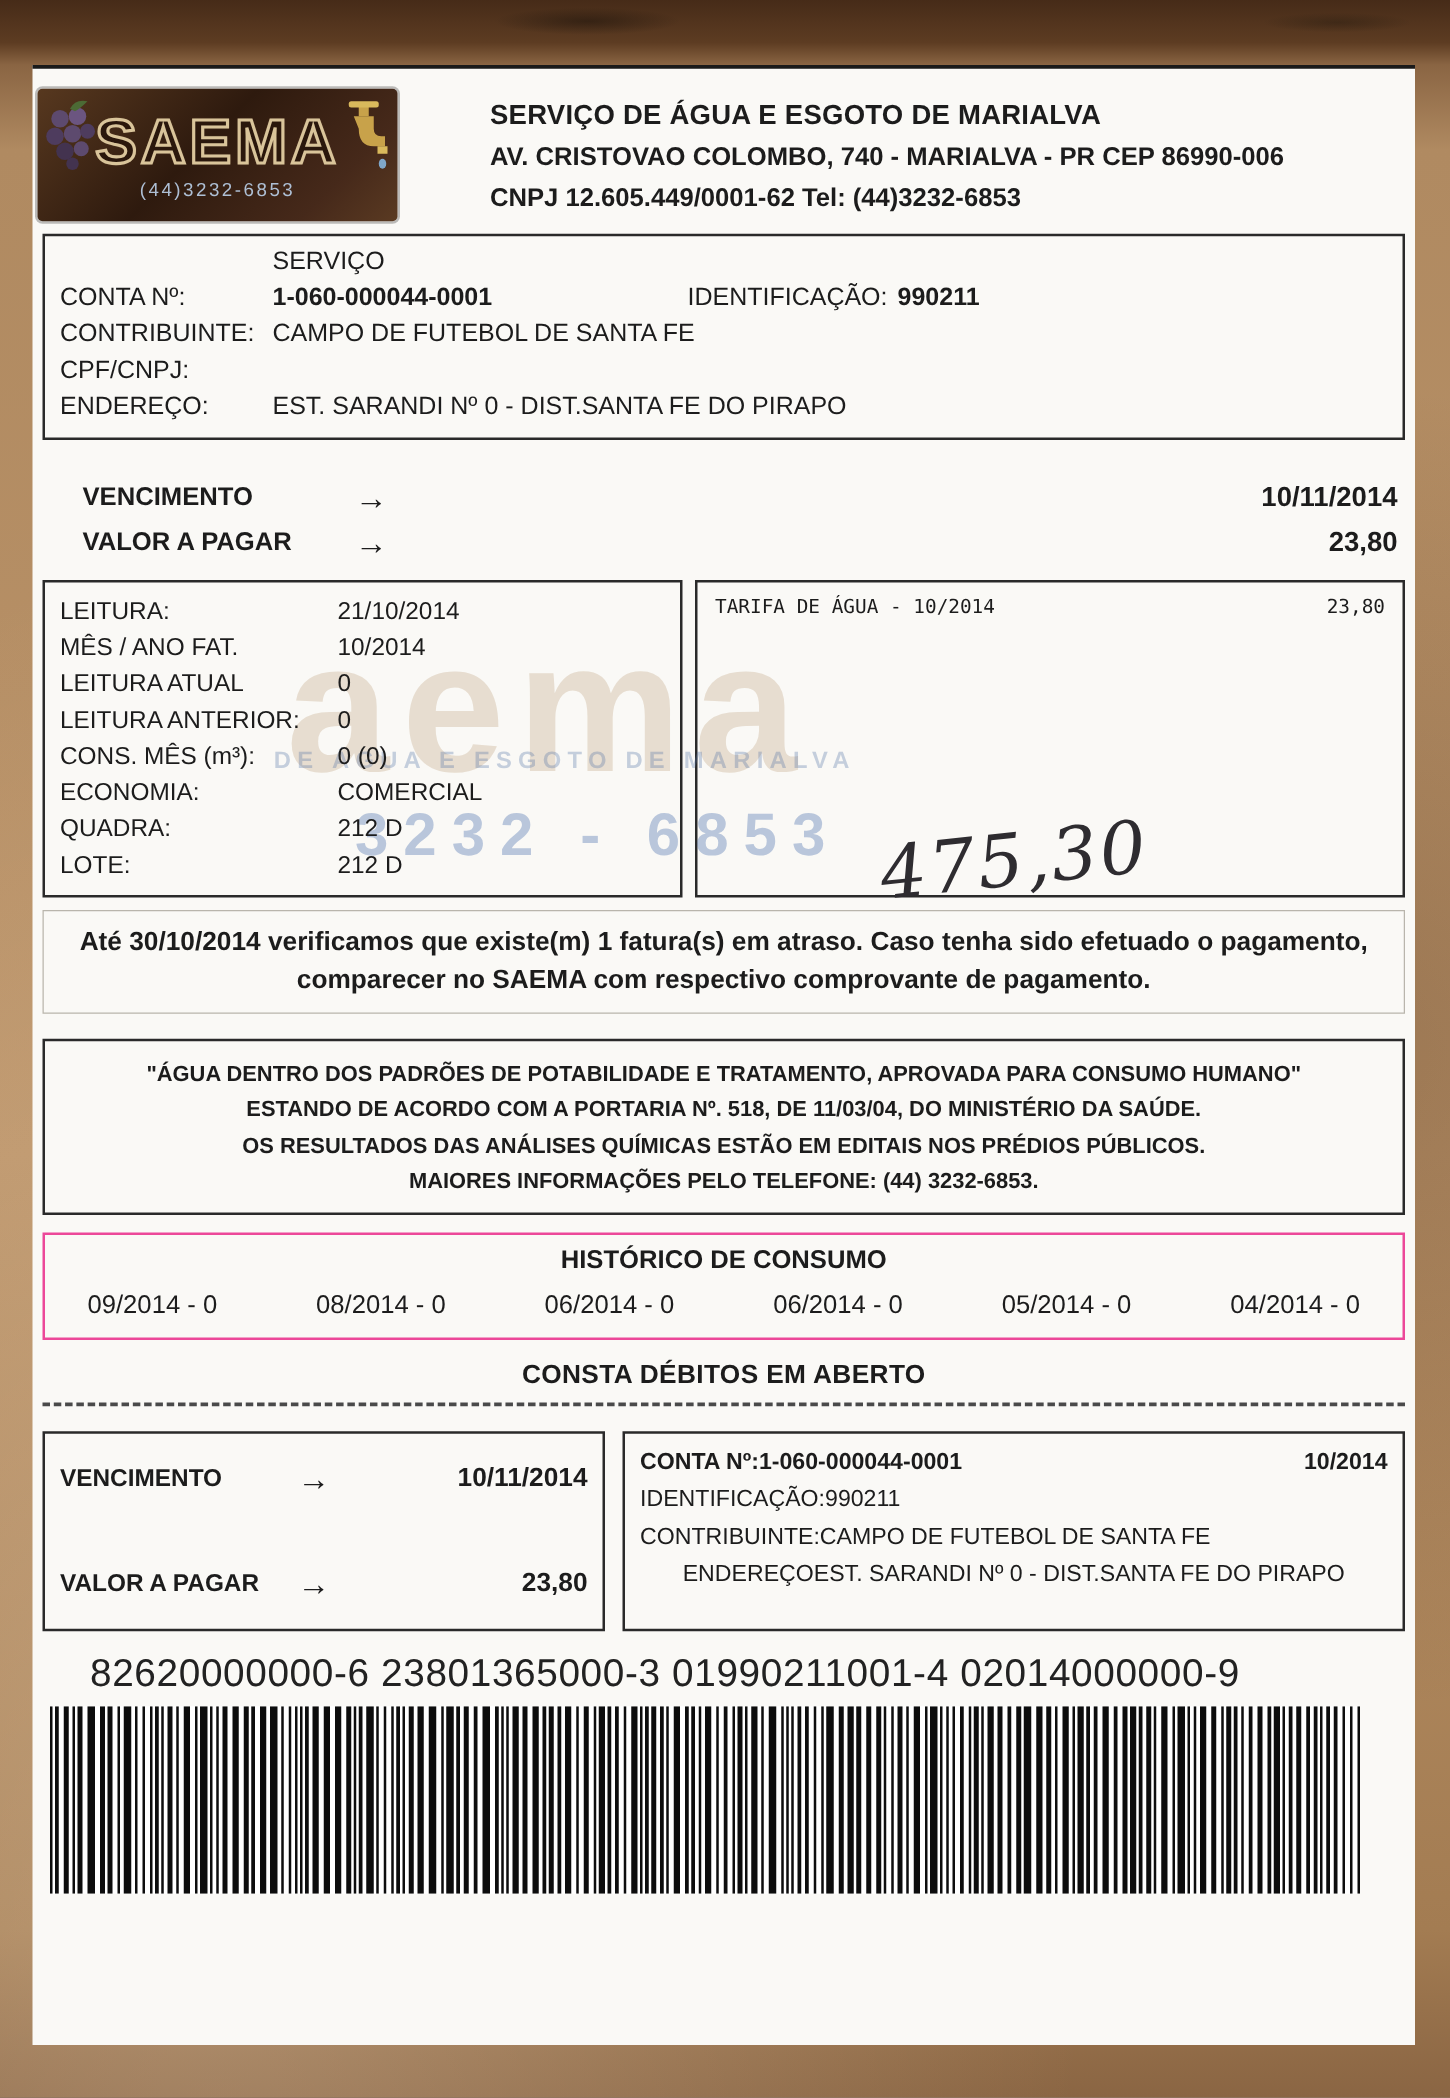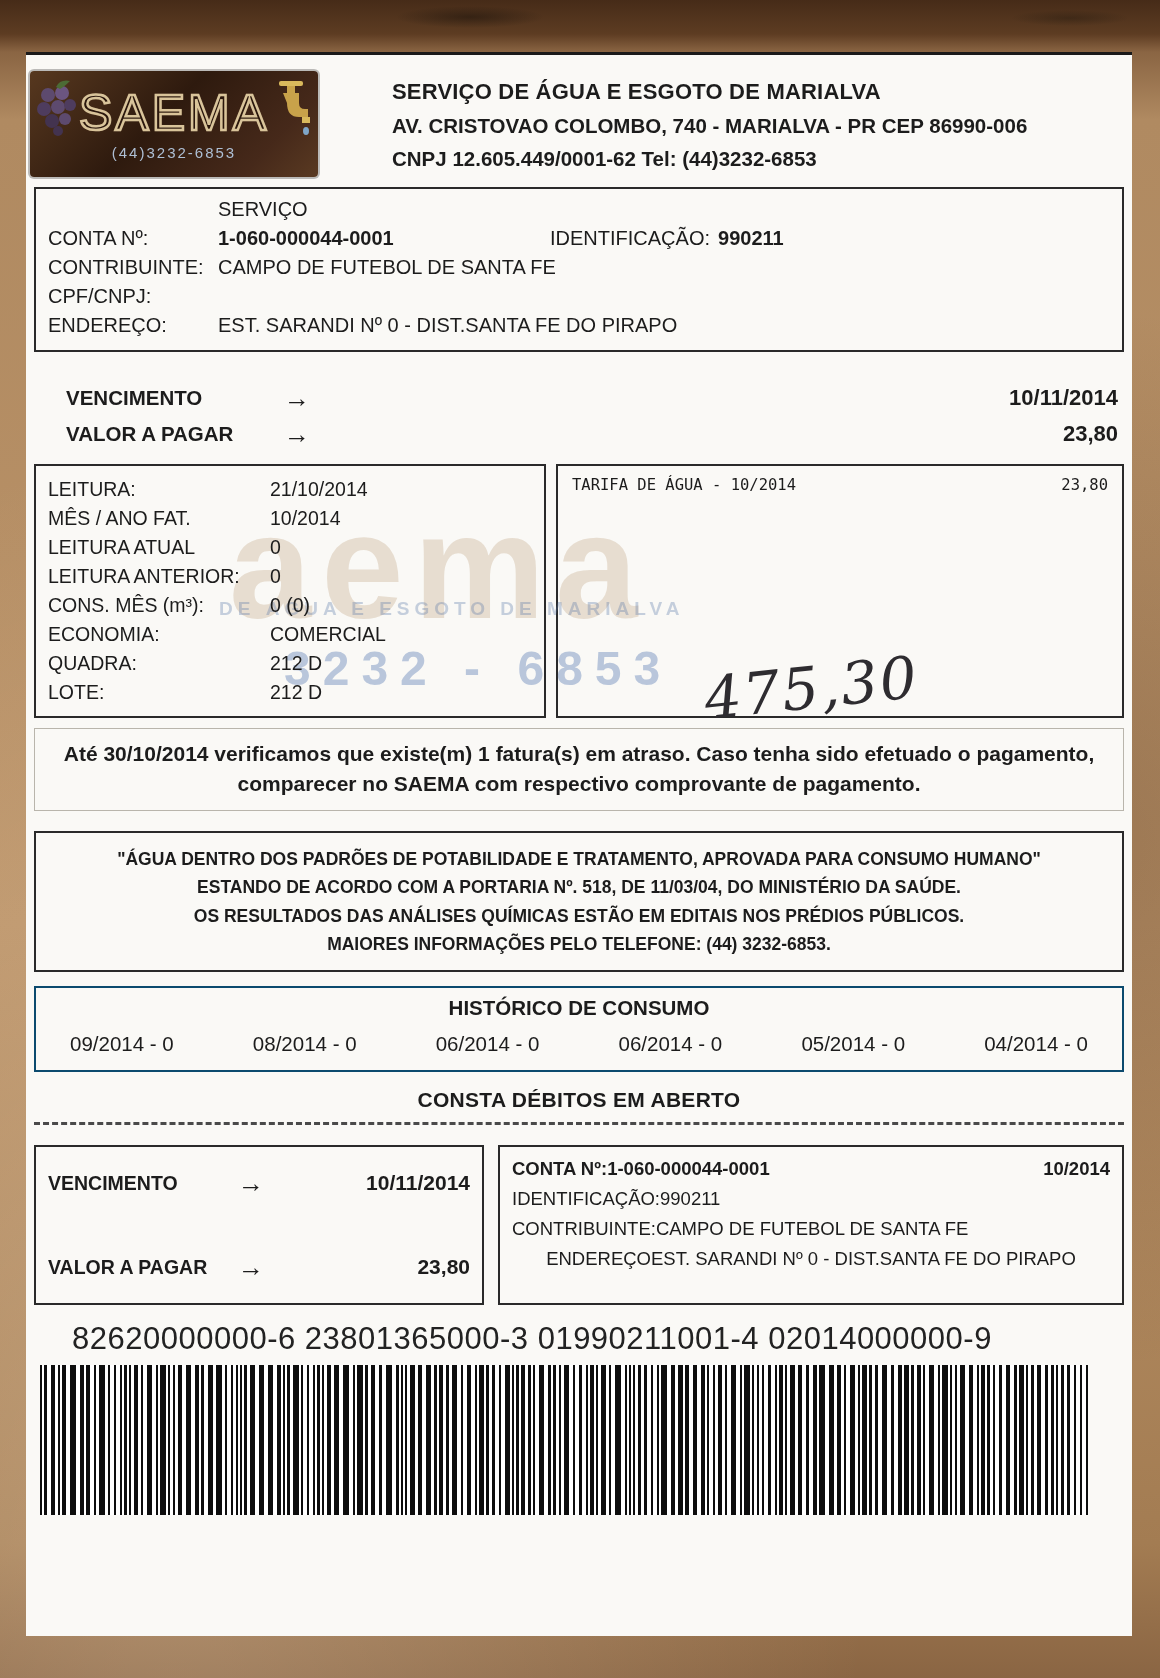--- a/index.html
+++ b/index.html
@@ -29,21 +29,21 @@
   .header{display:flex;align-items:flex-start;margin:2px 0 10px;}
   .logo{
     position:relative;flex:0 0 288px;height:106px;margin-left:-4px;
     background:linear-gradient(135deg,#57381f 0%,#2e1a0e 45%,#46291a 80%,#5a3a22 100%);
     border-radius:4px;display:flex;flex-direction:column;align-items:center;justify-content:center;
     overflow:hidden;box-shadow:0 0 0 2px rgba(0,0,0,.25);
   }
   .logo-grapes{position:absolute;left:4px;top:6px;}
   .logo-faucet{position:absolute;right:6px;top:8px;}
   .logo-text{
-    font-size:50px;font-weight:normal;letter-spacing:3px;line-height:1;
+    font-size:50px;font-weight:bold;letter-spacing:3px;line-height:1;
     color:#2a170c;-webkit-text-stroke:2.5px #d9c49a;text-stroke:2.5px #d9c49a;
     text-shadow:0 0 2px rgba(217,196,154,.6);
   }
   .logo-phone{margin-top:6px;font-size:15px;color:#aebfd4;letter-spacing:2px;text-align:center;}
   .header-text{padding:8px 0 0 74px;}
   .h1{font-weight:bold;font-size:22px;letter-spacing:.2px;}
   .h2,.h3{font-weight:bold;font-size:20.5px;margin-top:9px;}
 
   
   .account-box{border:2px solid #2a2a2a;padding:6px 0 10px;font-size:20px;}
@@ -77,21 +77,21 @@
     position:absolute;right:205px;bottom:-4px;z-index:3;
     font-family:"DejaVu Serif","Liberation Serif",serif;font-style:italic;
     font-size:58px;color:#2e2c30;transform:rotate(-6deg);letter-spacing:2px;pointer-events:none;
   }
 
   
   .overdue-box{margin-top:10px;border:1px solid #b9b5ac;padding:10px 6px;font-weight:bold;font-size:21px;line-height:1.45;text-align:center;}
   .quality-box{margin-top:20px;border:2px solid #2a2a2a;padding:12px 10px;text-align:center;font-weight:bold;font-size:17.5px;line-height:1.62;}
 
   
-  .hist-box{margin-top:14px;border:2px solid #0c4a6e;padding:8px 6px 14px;}
+  .hist-box{margin-top:14px;border:2px solid #ec4899;padding:8px 6px 14px;}
   .hist-title{text-align:center;font-weight:bold;font-size:20.5px;margin-bottom:12px;}
   .hist-items{display:flex;justify-content:space-between;font-size:20.5px;padding:0 28px;}
 
   .debitos{margin:16px 0 10px;text-align:center;font-weight:bold;font-size:21px;letter-spacing:.3px;}
   .dashes{border-top:3px dashed #4a4a4a;margin:10px 0 20px;}
 
   
   .stub-row{display:flex;gap:14px;align-items:stretch;min-height:160px;}
   .stub-left{flex:0 0 450px;border:2px solid #2a2a2a;padding:18px 12px;display:flex;flex-direction:column;justify-content:space-between;}
   .stub-left .pay-label{flex:0 0 190px;font-size:19.5px;}

